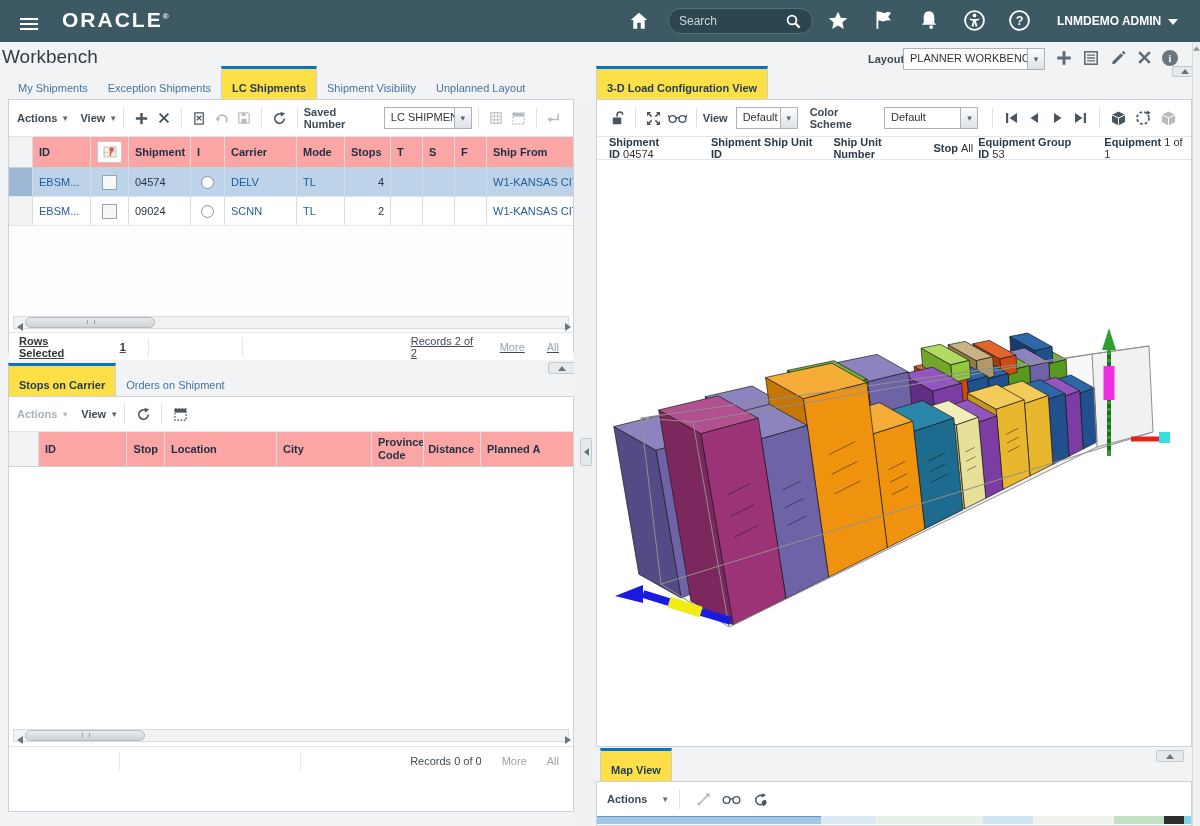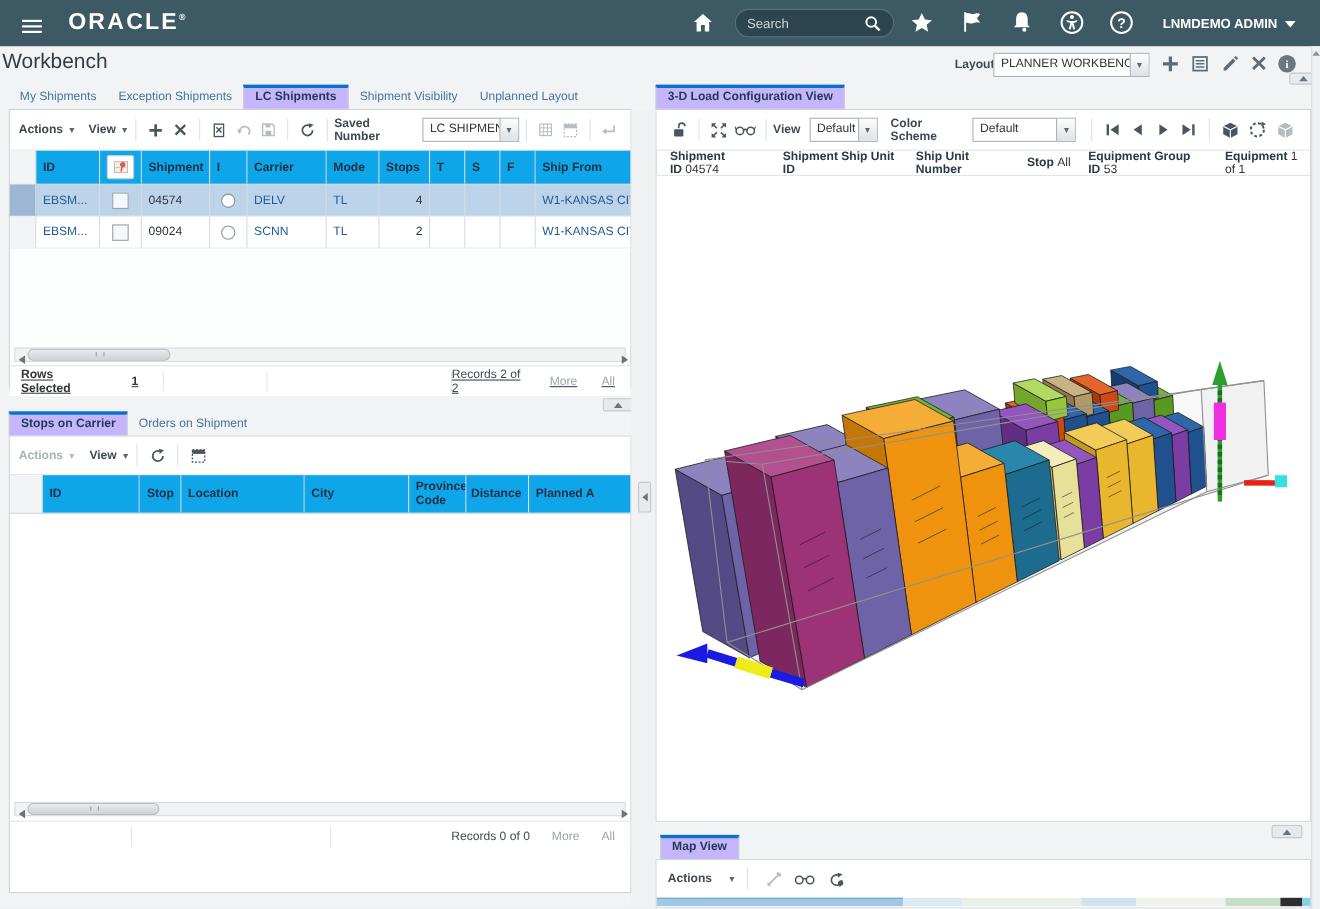--- a/index.html
+++ b/index.html
@@ -21,53 +21,53 @@
   .sel{display:flex;align-items:stretch;background:#fff;border:1px solid #aab3ba;height:22px;box-sizing:border-box;}
   .sel .val{font-size:11px;color:#333;padding:3px 6px;white-space:nowrap;overflow:hidden;flex:1;}
   .sel .btn{width:16px;background:linear-gradient(#fdfdfd,#dde2e6);border-left:1px solid #aab3ba;color:#5a6670;font-size:9px;display:flex;align-items:center;justify-content:center;}
   .icobtn{display:flex;align-items:center;justify-content:center;color:#5d6b76;}
   .icobtn.dis{color:#b4bcc3;}
   .icobtn.dark{color:#48565f;}
   .pill{background:#e7eaec;border:1px solid #c3c9ce;border-radius:2px;display:flex;align-items:center;justify-content:center;color:#6a747d;}
   
   .tabrow{display:flex;align-items:flex-end;height:25px;}
   .tab{font-size:11px;color:#44749f;padding:5px 10px 6px;cursor:default;white-space:nowrap;}
-  .tab.active{background:#c4b5fd;color:#1f3a52;font-weight:bold;border:1px solid #c9cfd5;border-bottom:none;border-top:3px solid #0572ce;padding-top:2px;}
+  .tab.active{background:#fde047;color:#1f3a52;font-weight:bold;border:1px solid #c9cfd5;border-bottom:none;border-top:3px solid #0572ce;padding-top:13px;}
   
   .panel{background:#fff;border:1px solid #ccd2d7;box-sizing:border-box;}
   .toolbar{display:flex;align-items:center;border-bottom:1px solid #e1e5e9;background:#fff;}
   .tsep{width:1px;height:20px;background:#dde2e6;margin:0 6px;}
   .ddl{font-size:11px;color:#3d4a54;font-weight:bold;display:flex;align-items:center;gap:4px;}
   .ddl.dis{color:#a9b2ba;}
   .caret{font-size:8px;color:#5a6670;}
   
   .grid{display:flex;border-bottom:1px solid #c9d0d6;background:#f3f5f7;}
   .g h, .gc{box-sizing:border-box;}
   .gc{border-right:1px solid #d7dce1;padding:4px 6px;font-size:11px;overflow:hidden;white-space:nowrap;}
-  .gh{color:#1d2f42;font-weight:bold;background:#0ea5e9;display:flex;align-items:center;}
+  .gh{color:#1d2f42;font-weight:bold;background:#fca5a5;display:flex;align-items:center;}
   .row{display:flex;height:28px;border-bottom:1px solid #e3e7ea;background:#fff;align-items:stretch;}
   .row.selected{background:#bdd3ea;}
   .rowhead{background:#f1f3f5;border-right:1px solid #d7dce1;}
   .row.selected .rowhead{background:#9cb6d3;}
   .link{color:#1e5c96;}
   .cellnum{text-align:right;}
   .cb{width:13px;height:13px;border:1px solid #98a2aa;background:#f6f7f8;}
   .radio{width:13px;height:13px;border:1.5px solid #8a949c;border-radius:50%;background:#fff;box-sizing:border-box;}
   .nodata{font-size:11px;color:#4a545e;}
   
   .hscroll{height:13px;background:#f1f2f4;border:1px solid #d9dde0;display:flex;align-items:center;box-sizing:border-box;}
   .hthumb{height:9px;background:linear-gradient(#e9eaec,#cfd3d6);border:1px solid #b6bbbf;border-radius:6px;position:relative;}
   .hthumb:after{content:"";position:absolute;left:50%;top:2px;width:6px;height:4px;border-left:1px solid #9aa0a5;border-right:1px solid #9aa0a5;margin-left:-3px;}
   .sarrow{width:0;height:0;}
   .footer{display:flex;align-items:center;border-top:1px solid #e1e5e9;background:#fff;font-size:11px;color:#3f4a54;}
   .fsep{width:1px;height:18px;background:#e3e7ea;}
   .muted{color:#9aa4ad;}
   .fbold{font-weight:bold;color:#333;}
   
-  .inforow{display:flex;align-items:center;font-size:11px;color:#333;gap:16px;padding-left:12px;}
+  .inforow{display:flex;align-items:center;font-size:11px;color:#333;gap:5px;padding-left:12px;}
   .inforow b{color:#2b3a46;}
   
   .sliver{display:flex;height:8px;overflow:hidden;}
   svg{display:block;}
 </style>
 </head>
 <body>
 
 <div id="app">
 

